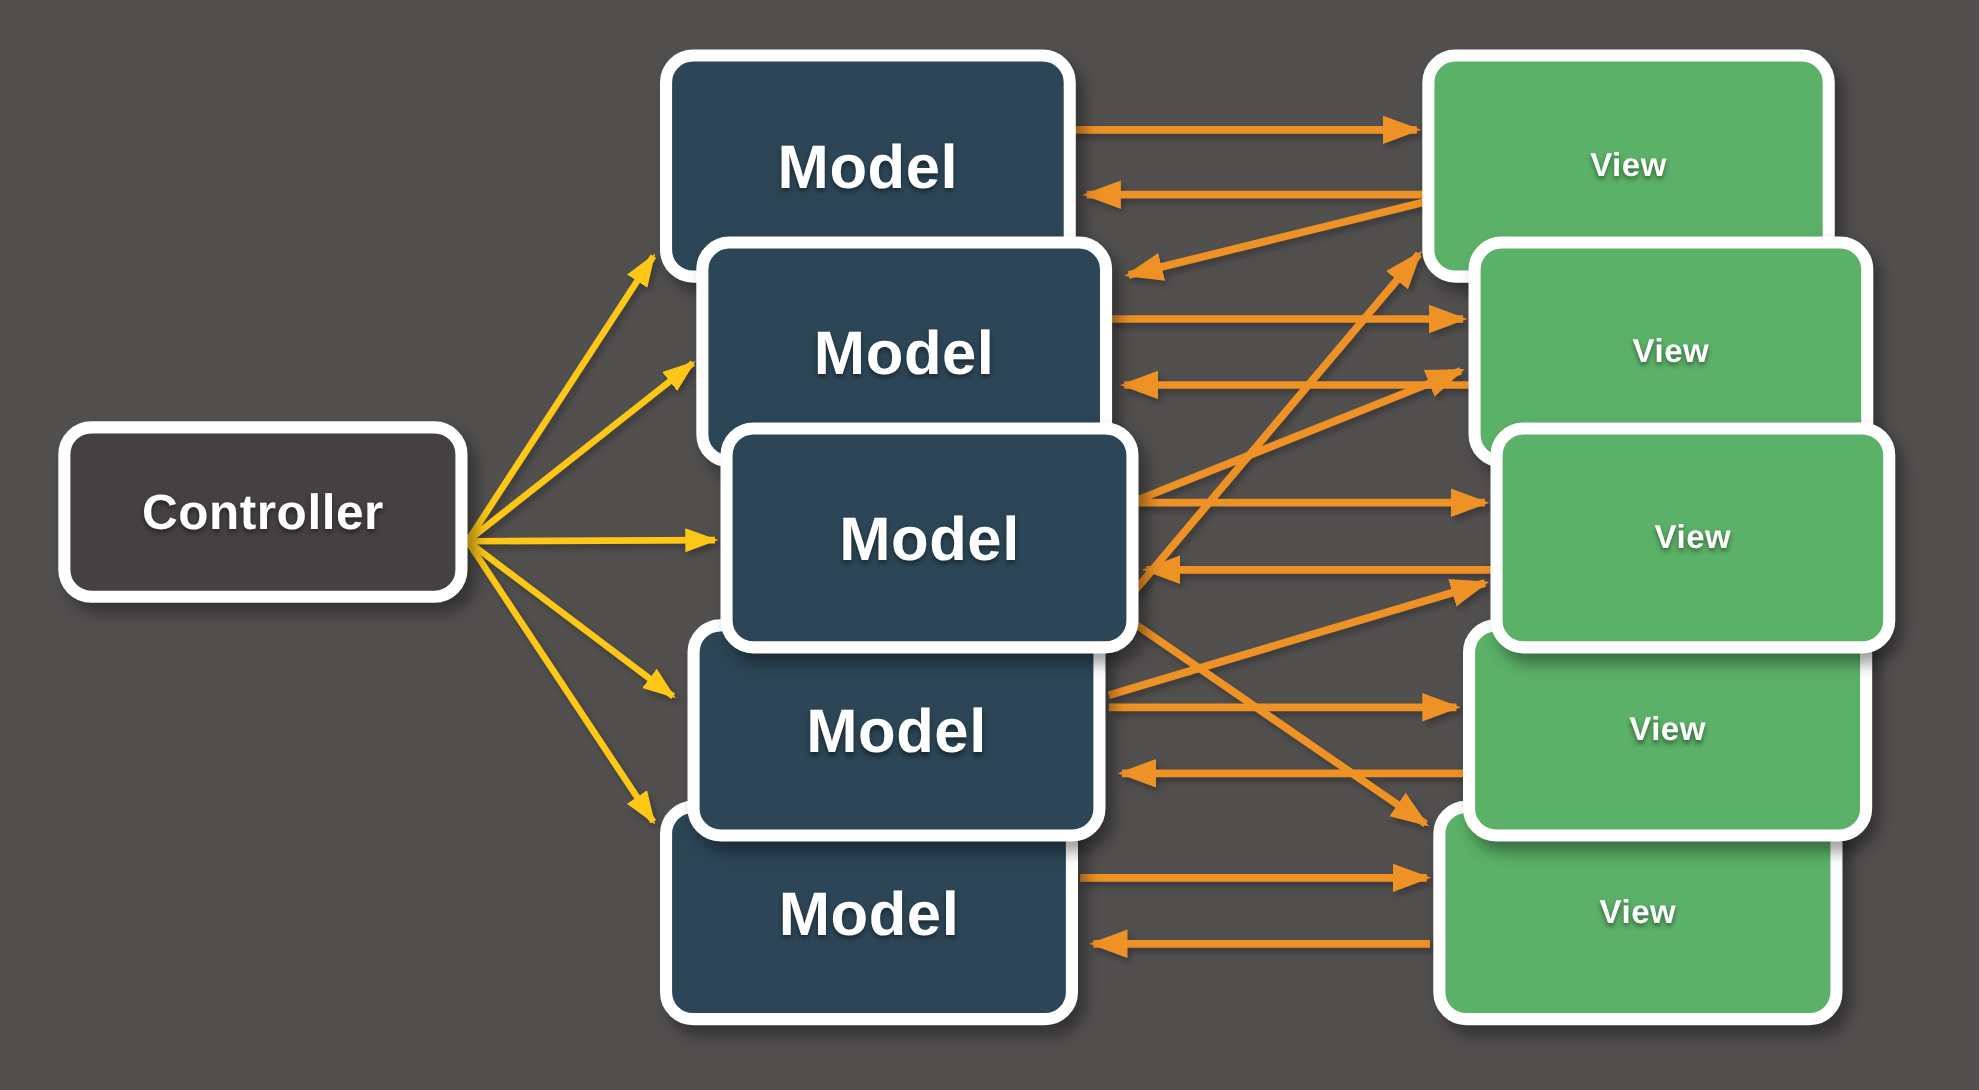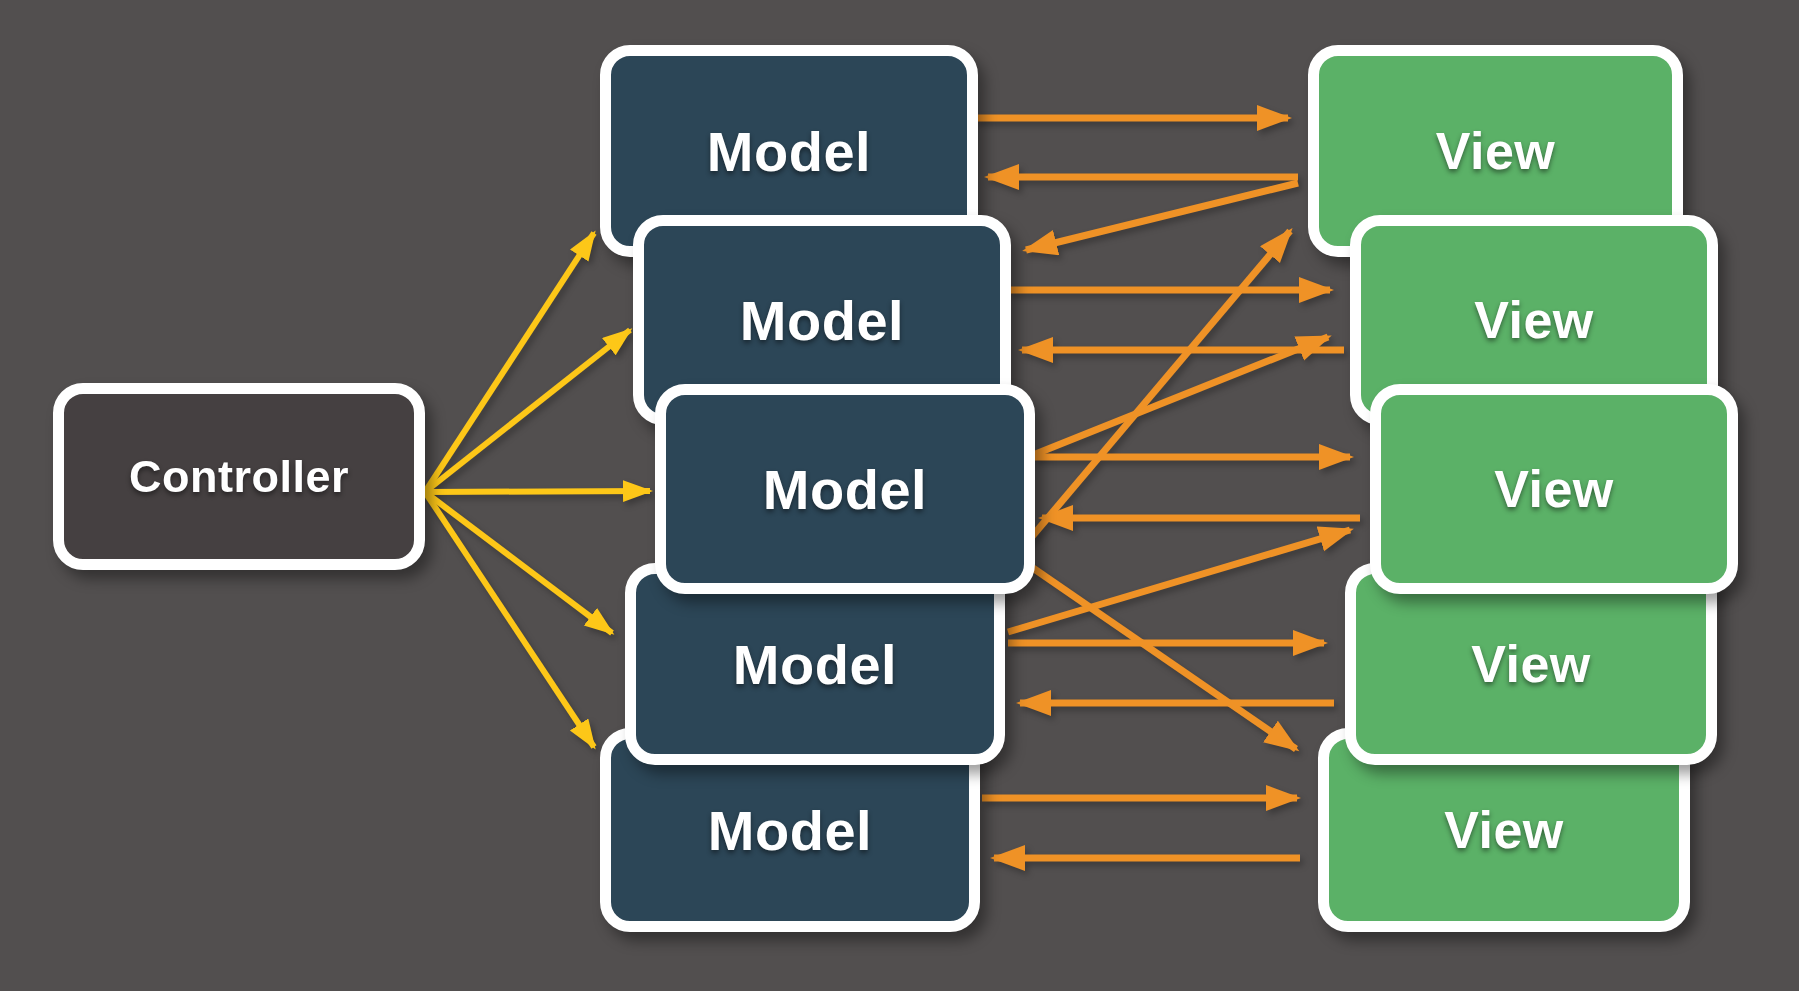--- a/index.html
+++ b/index.html
@@ -23,21 +23,21 @@
     color:#ffffff;font-weight:bold;
     box-shadow:7px 9px 14px rgba(0,0,0,0.38);
   }
   .node .label{
     text-shadow:0 3px 5px rgba(0,0,0,0.45);
     letter-spacing:0.5px;
     user-select:none;
   }
   .controller{font-size:45px;}
   .model{font-size:56px;}
-  .view{font-size:52px;margin-left:15px;}
+  .view{font-size:30px;}
   line.yellow{stroke-width:6px;}
   line.orange{stroke-width:7px;}
 </style>
 </head>
 <body>
 
 <div class="stage" style="background: rgb(82, 79, 79);">
   <svg id="arrow-layer" width="1799" height="991" viewBox="0 0 1799 991" xmlns="http://www.w3.org/2000/svg">
     <defs>
       <marker id="head-yellow" markerUnits="userSpaceOnUse" markerWidth="34" markerHeight="26" refX="27" refY="11" orient="auto">
@@ -64,21 +64,21 @@
         <line x1="1360" y1="518" x2="1042" y2="518" class="orange" stroke="#ef9226" marker-end="url(#head-orange)"></line>
         <line x1="1008" y1="632" x2="1350" y2="530" class="orange" stroke="#ef9226" marker-end="url(#head-orange)"></line>
         <line x1="1030" y1="566" x2="1296" y2="749" class="orange" stroke="#ef9226" marker-end="url(#head-orange)"></line>
         <line x1="1008" y1="643" x2="1324" y2="643" class="orange" stroke="#ef9226" marker-end="url(#head-orange)"></line>
         <line x1="1334" y1="703" x2="1020" y2="703" class="orange" stroke="#ef9226" marker-end="url(#head-orange)"></line>
         <line x1="982" y1="798" x2="1297" y2="798" class="orange" stroke="#ef9226" marker-end="url(#head-orange)"></line>
         <line x1="1300" y1="858" x2="994" y2="858" class="orange" stroke="#ef9226" marker-end="url(#head-orange)"></line>
       </g>
   </svg>
 
-<div class="node controller" style="left: 53px; top: 383px; width: 372px; height: 187px; z-index: 1; background: rgb(69, 64, 65);">
+<div class="node controller" style="left: 53px; top: 383px; width: 372px; height: 165px; z-index: 1; background: rgb(69, 64, 65);">
       <span class="label">Controller</span>
     </div>
     <div class="node model" style="left: 600px; top: 45px; width: 378px; height: 212px; z-index: 1; background: rgb(44, 70, 87);">
       <span class="label">Model</span>
     </div>
     <div class="node model" style="left: 633px; top: 215px; width: 378px; height: 210px; z-index: 2; background: rgb(44, 70, 87);">
       <span class="label">Model</span>
     </div>
     <div class="node model" style="left: 655px; top: 384px; width: 380px; height: 210px; z-index: 5; background: rgb(44, 70, 87);">
       <span class="label">Model</span>

